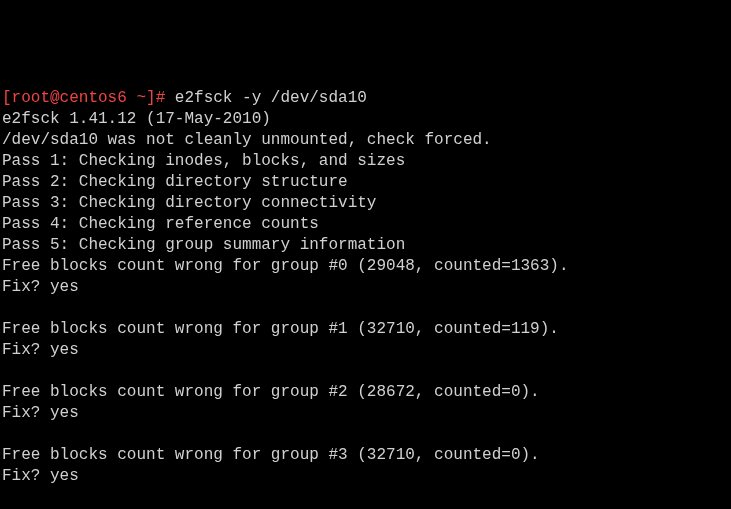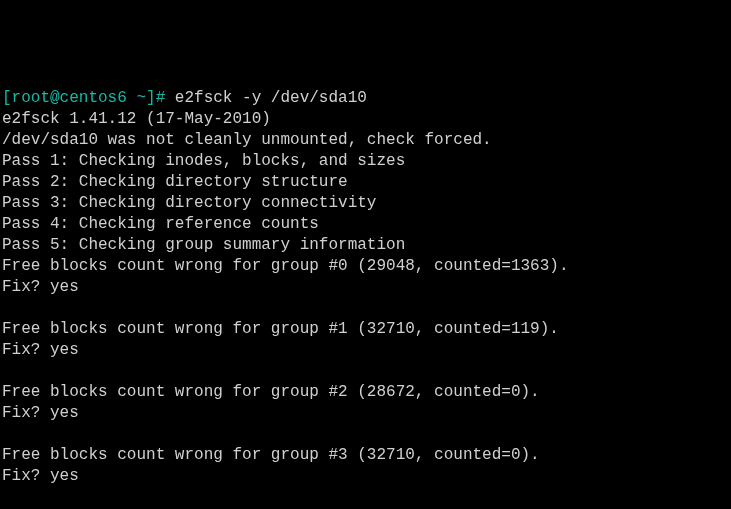--- a/index.html
+++ b/index.html
@@ -10,21 +10,21 @@
       font-family: "Consolas", "Courier New", monospace;
       font-size: 16px;
       line-height: 21px;
       color: #d0d0d0;
       padding: 4px 2px;
       box-sizing: border-box;
       overflow: hidden;
       white-space: pre;
     }
     .line { white-space: pre; }
-    .prompt-user { color: #14b8a6; }
+    .prompt-user { color: #ef4444; }
     .blank { height: 21px; }
   </style>
 </head>
 <body>
 
 
 
 <div id="terminal"><div class="line"><span class="prompt-user">[root@centos6 ~]# </span><span>e2fsck -y /dev/sda10</span></div><div class="line">e2fsck 1.41.12 (17-May-2010)</div><div class="line">/dev/sda10 was not cleanly unmounted, check forced.</div><div class="line">Pass 1: Checking inodes, blocks, and sizes</div><div class="line">Pass 2: Checking directory structure</div><div class="line">Pass 3: Checking directory connectivity</div><div class="line">Pass 4: Checking reference counts</div><div class="line">Pass 5: Checking group summary information</div><div class="line">Free blocks count wrong for group #0 (29048, counted=1363).</div><div class="line">Fix? yes</div><div class="blank"></div><div class="line">Free blocks count wrong for group #1 (32710, counted=119).</div><div class="line">Fix? yes</div><div class="blank"></div><div class="line">Free blocks count wrong for group #2 (28672, counted=0).</div><div class="line">Fix? yes</div><div class="blank"></div><div class="line">Free blocks count wrong for group #3 (32710, counted=0).</div><div class="line">Fix? yes</div><div class="blank"></div><div class="line">Free blocks count wrong for group #4 (32768, counted=0).</div></div>
 
 

